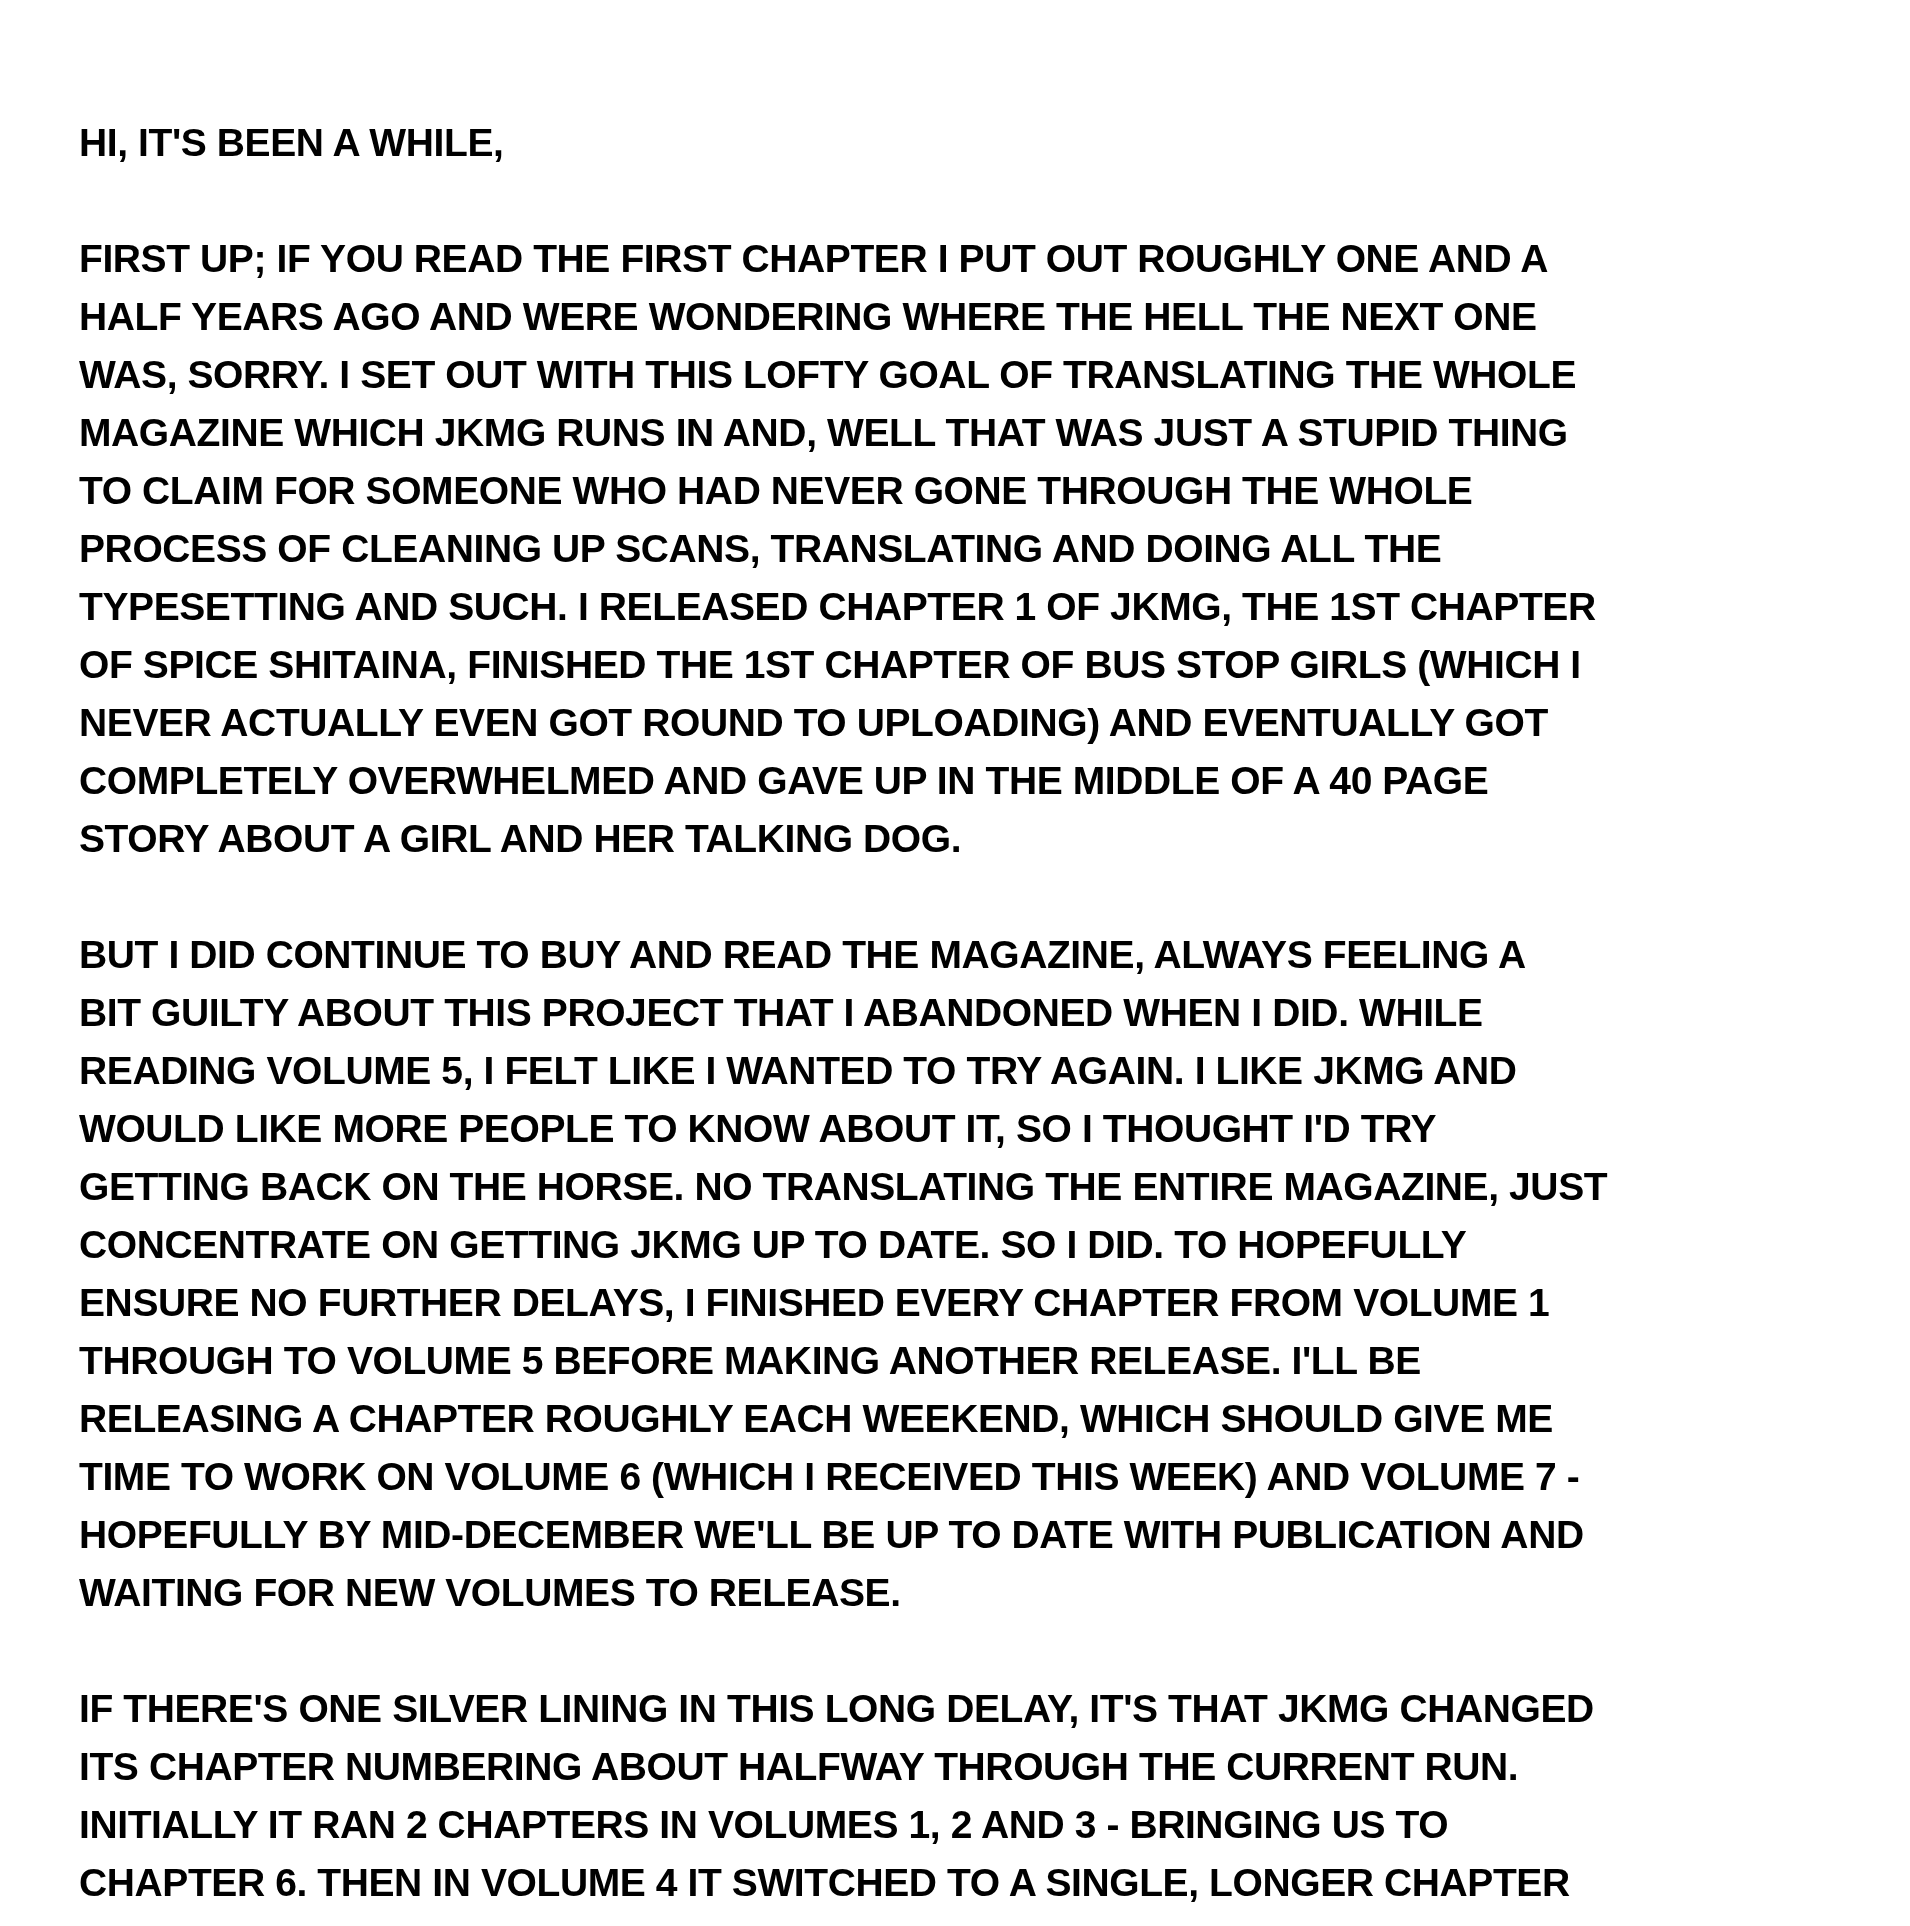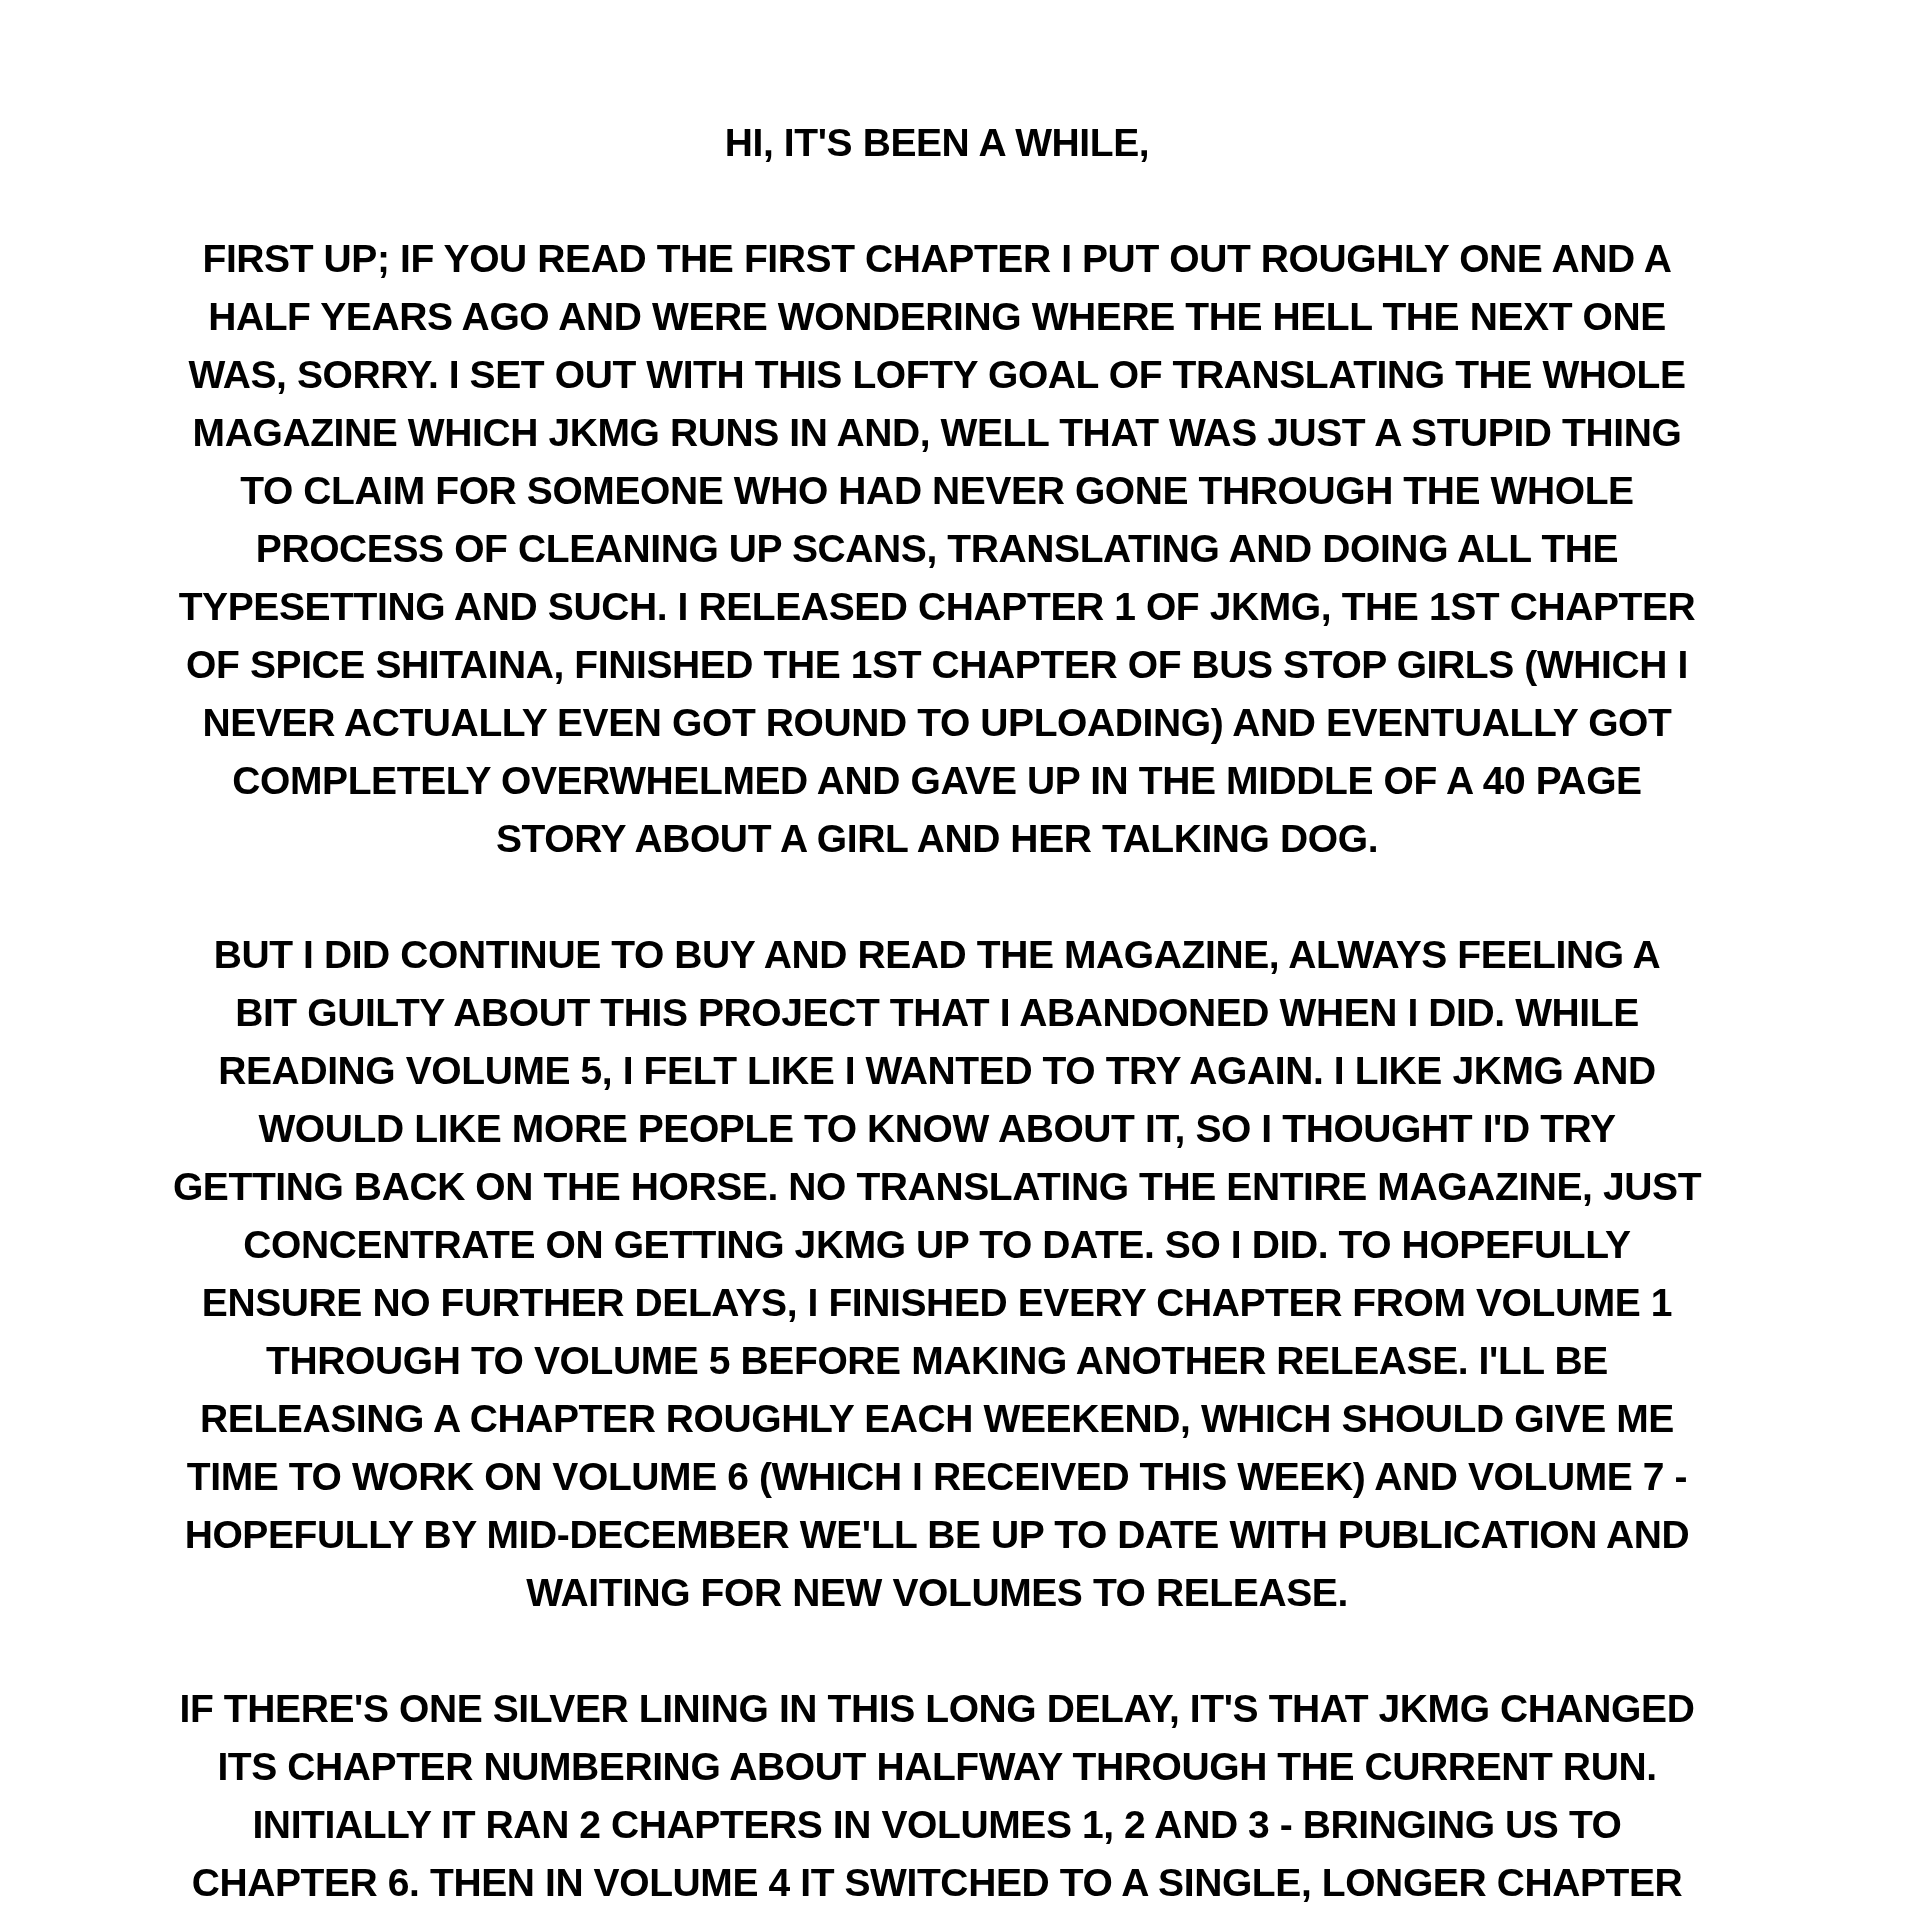--- a/index.html
+++ b/index.html
@@ -21,21 +21,20 @@
     font-weight: bold;
     font-size: 39px;
     line-height: 58px;
     letter-spacing: -0.4px;
     color: #000000;
     white-space: pre;
     text-transform: uppercase;
   }
   p.doc-text {
     margin: 0 0 58px 0;
-    text-align: center;
   }
   p.doc-text:last-child {
     margin-bottom: 0;
   }
 </style>
 </head>
 <body>
 
 <div class="page">
   <p class="doc-text">HI, IT'S BEEN A WHILE,</p>

